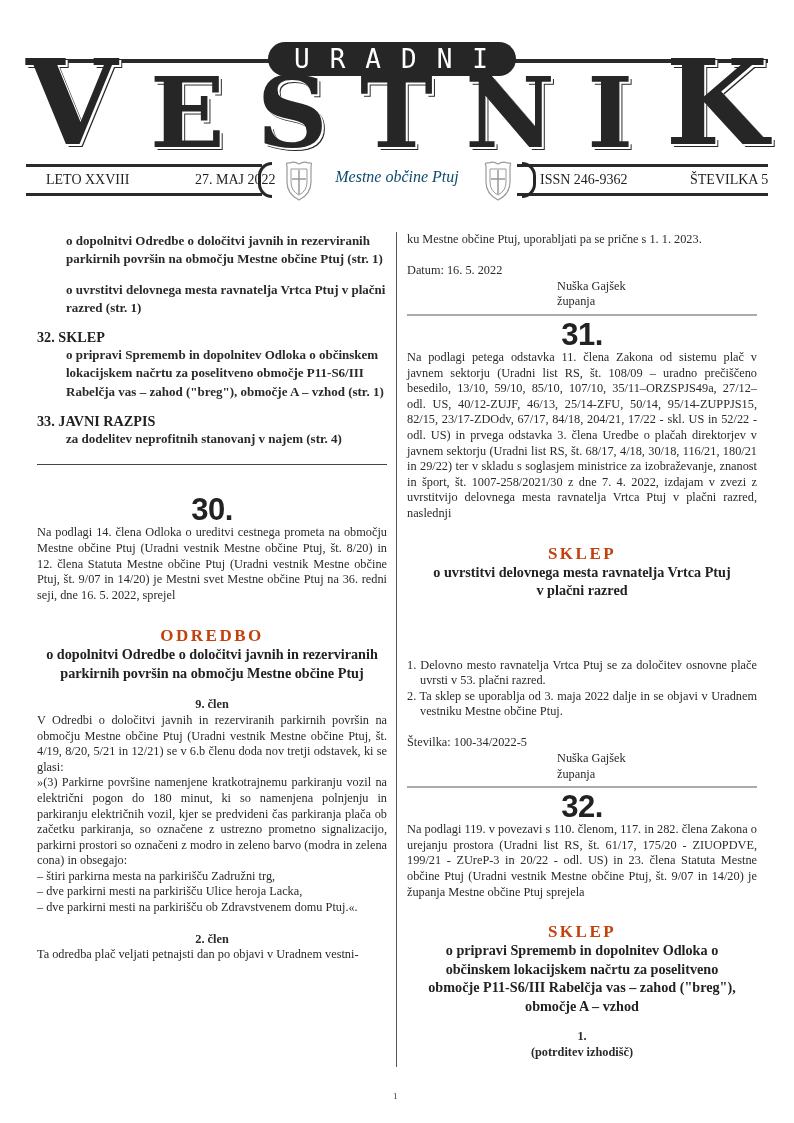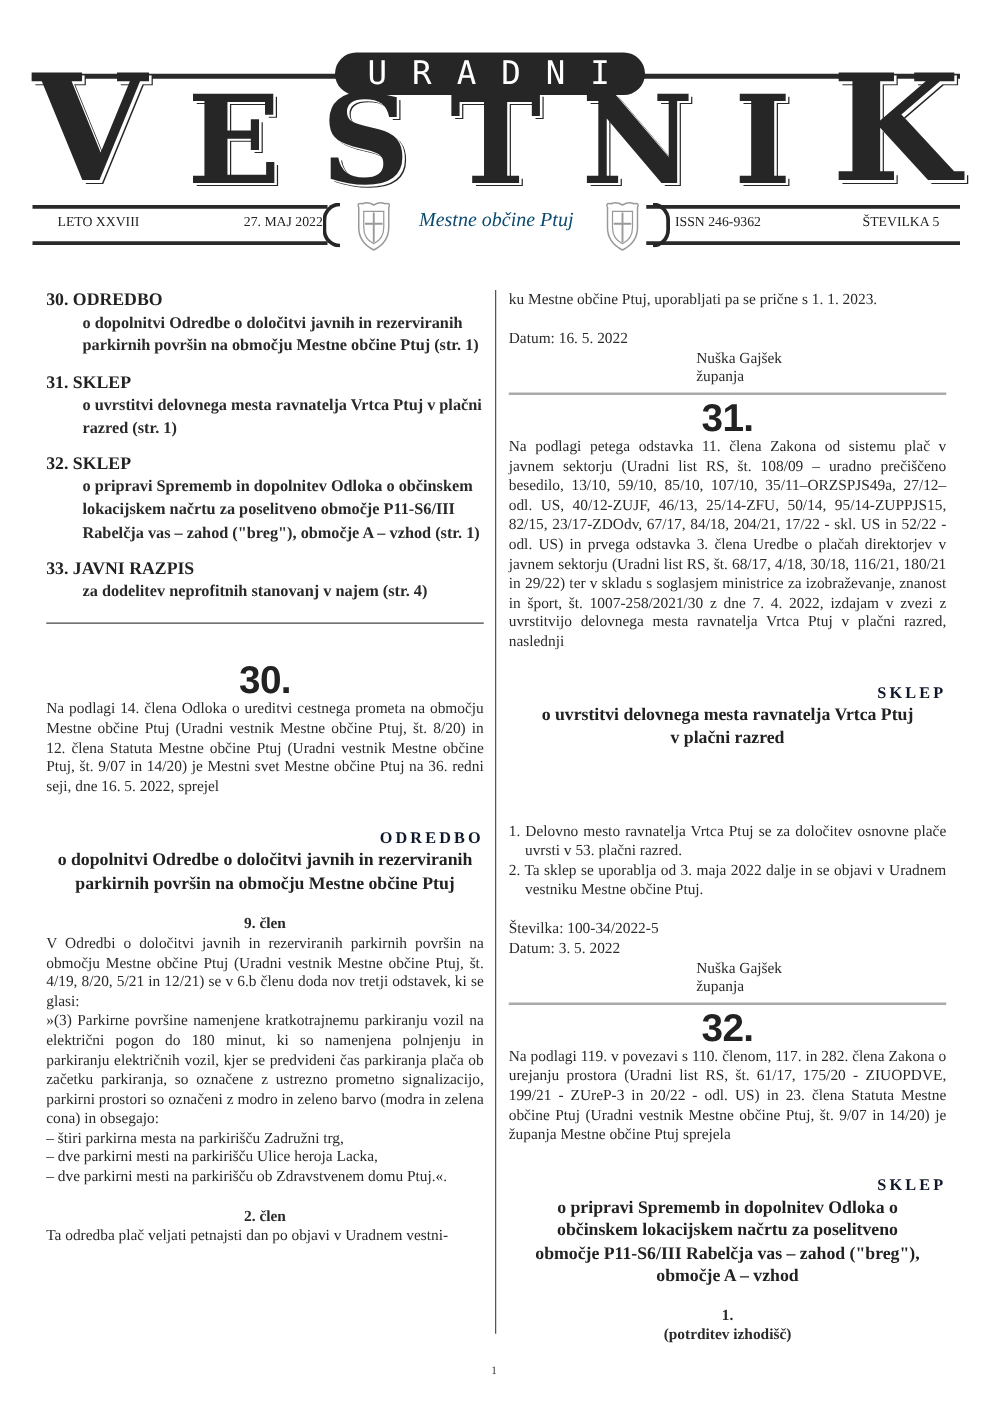--- a/index.html
+++ b/index.html
@@ -12,41 +12,41 @@
   .mh-uradni { position: absolute; left: 268px; top: 42px; width: 248px; height: 34px; background: #262626; border-radius: 17px;
     color: #fff; font-family: "DejaVu Sans Mono", monospace; font-size: 26px; letter-spacing: 20px; text-align: center; line-height: 34px; padding-left: 18px; }
   .mh-vestnik { position: absolute; left: 26px; top: 62px; width: 742px; height: 100px; display: flex; justify-content: space-between; align-items: flex-end; }
   .mh-vestnik span { font-family: "DejaVu Serif", serif; font-weight: bold; color: #262626; line-height: 1;
     text-shadow: 2px 2px 0 #fff, 3px 3px 0 #262626; }
   .mh-vestnik .big { font-size: 118px; }
   .mh-vestnik .mid { font-size: 98px; }
   .mh-bottom-top { position: absolute; left: 26px; width: 742px; top: 164px; height: 3px; background: #2a2a2a; }
   .mh-bottom-bot { position: absolute; left: 26px; width: 742px; top: 193px; height: 3px; background: #2a2a2a; }
   .mh-cut { position: absolute; top: 160px; height: 40px; width: 255px; background: #fff; left: 262px; }
-  .mh-info { position: absolute; top: 172px; font-size: 11px; color: #222; font-family: "Liberation Serif", serif; }
+  .mh-info { position: absolute; top: 172px; font-size: 14px; color: #222; font-family: "Liberation Serif", serif; }
   .mh-subtitle { position: absolute; top: 168px; left: 330px; width: 134px; text-align: center; font-style: italic; font-size: 16px; color: #0c4a6e; }
   .paren { position: absolute; top: 162px; width: 14px; height: 36px; border: 3px solid #262626; }
   .paren.left { left: 258px; border-right: none; border-radius: 14px 0 0 14px; }
   .paren.right { left: 522px; border-left: none; border-radius: 0 14px 14px 0; }
   .crest { position: absolute; top: 160px; width: 34px; height: 42px; }
 
   
   .col { position: absolute; top: 232px; font-size: 12.3px; line-height: 15.6px; color: #2a2a2a; }
   .col-left { left: 37px; width: 350px; }
   .col-right { left: 407px; width: 350px; }
   .col-divider { position: absolute; left: 396px; top: 232px; width: 1px; height: 835px; background: #555; }
 
   .toc-item { margin-bottom: 12px; }
   .toc-title { font-weight: bold; font-size: 14.2px; line-height: 17px; color: #222; }
   .toc-sub { font-weight: bold; font-size: 13px; line-height: 18.3px; padding-left: 29px; color: #2a2a2a; }
   .toc-rule { height: 1px; background: #444; margin-top: 16px; }
 
   .num { font-family: "Liberation Sans", "DejaVu Sans", sans-serif; font-weight: bold; font-size: 31px; line-height: 30px; text-align: center; color: #222; letter-spacing: -0.5px; }
   p.just { text-align: justify; }
-  .act-title { text-align: right; font-weight: bold; font-size: 13px; letter-spacing: 2.5px; line-height: 19px; color: #0f172a; }
+  .act-title { text-align: center; font-weight: bold; font-size: 17px; letter-spacing: 2.5px; line-height: 19px; color: #c2410c; }
   .act-sub { text-align: center; font-weight: bold; font-size: 14.2px; line-height: 18.5px; color: #222; }
   .clen { text-align: center; font-weight: bold; font-size: 12.3px; line-height: 15.6px; }
   .gap { height: 15.6px; }
   .sig { padding-left: 150px; }
   .grey-rule { height: 2px; background: #aaa; margin: 4px 0 4px 0; }
   ol.items { list-style: none; margin-top: 48px; }
   ol.items li { padding-left: 13px; text-indent: -13px; text-align: justify; }
   .page-num { position: absolute; left: 393px; top: 1091px; font-size: 9px; color: #333; }
 </style>
 </head>
@@ -88,25 +88,23 @@
   <div class="mh-subtitle">Mestne občine Ptuj</div>
   <div class="mh-info" style="left:540px">ISSN 246-9362</div>
   <div class="mh-info" style="left:690px">ŠTEVILKA 5</div>
 </div>
 
 <div class="col-divider"></div>
 
 <div class="col col-left">
   <div>
     <div class="toc-item">
-      <div class="toc-title">30. ODREDBO</div>
       <div class="toc-sub">o dopolnitvi Odredbe o določitvi javnih in rezerviranih parkirnih površin na območju Mestne občine Ptuj (str. 1)</div>
     </div>
     <div class="toc-item">
-      <div class="toc-title">31. SKLEP</div>
       <div class="toc-sub">o uvrstitvi delovnega mesta ravnatelja Vrtca Ptuj v plačni razred (str. 1)</div>
     </div>
     <div class="toc-item">
       <div class="toc-title">32. SKLEP</div>
       <div class="toc-sub">o pripravi Sprememb in dopolnitev Odloka o občinskem lokacijskem načrtu za poselitveno območje P11-S6/III Rabelčja vas – zahod ("breg"), območje A – vzhod (str. 1)</div>
     </div>
     <div class="toc-item" style="margin-bottom:0">
       <div class="toc-title">33. JAVNI RAZPIS</div>
       <div class="toc-sub">za dodelitev neprofitnih stanovanj v najem (str. 4)</div>
     </div>
@@ -145,21 +143,20 @@
   <div class="act-title">SKLEP</div>
   <div class="act-sub">o uvrstitvi delovnega mesta ravnatelja Vrtca Ptuj</div>
   <div class="act-sub">v plačni razred</div>
   <div style="height:10px"></div>
   <ol class="items">
     <li>1. Delovno mesto ravnatelja Vrtca Ptuj se za določitev osnovne plače uvrsti v 53. plačni razred.</li>
     <li>2. Ta sklep se uporablja od 3. maja 2022 dalje in se objavi v Uradnem vestniku Mestne občine Ptuj.</li>
   </ol>
   <div class="gap"></div>
   <div>Številka: 100-34/2022-5</div>
-  <div>Datum: 3. 5. 2022</div>
   <div class="sig">Nuška Gajšek</div>
   <div class="sig">županja</div>
   <div class="grey-rule"></div>
 
   <div class="num">32.</div>
   <p class="just">Na podlagi 119. v povezavi s 110. členom, 117. in 282. člena Zakona o urejanju prostora (Uradni list RS, št. 61/17, 175/20 - ZIUOPDVE, 199/21 - ZUreP-3 in 20/22 - odl. US) in 23. člena Statuta Mestne občine Ptuj (Uradni vestnik Mestne občine Ptuj, št. 9/07 in 14/20) je županja Mestne občine Ptuj sprejela</p>
   <div style="height:22px"></div>
   <div class="act-title">SKLEP</div>
   <div class="act-sub">o pripravi Sprememb in dopolnitev Odloka o</div>
   <div class="act-sub">občinskem lokacijskem načrtu za poselitveno</div>

